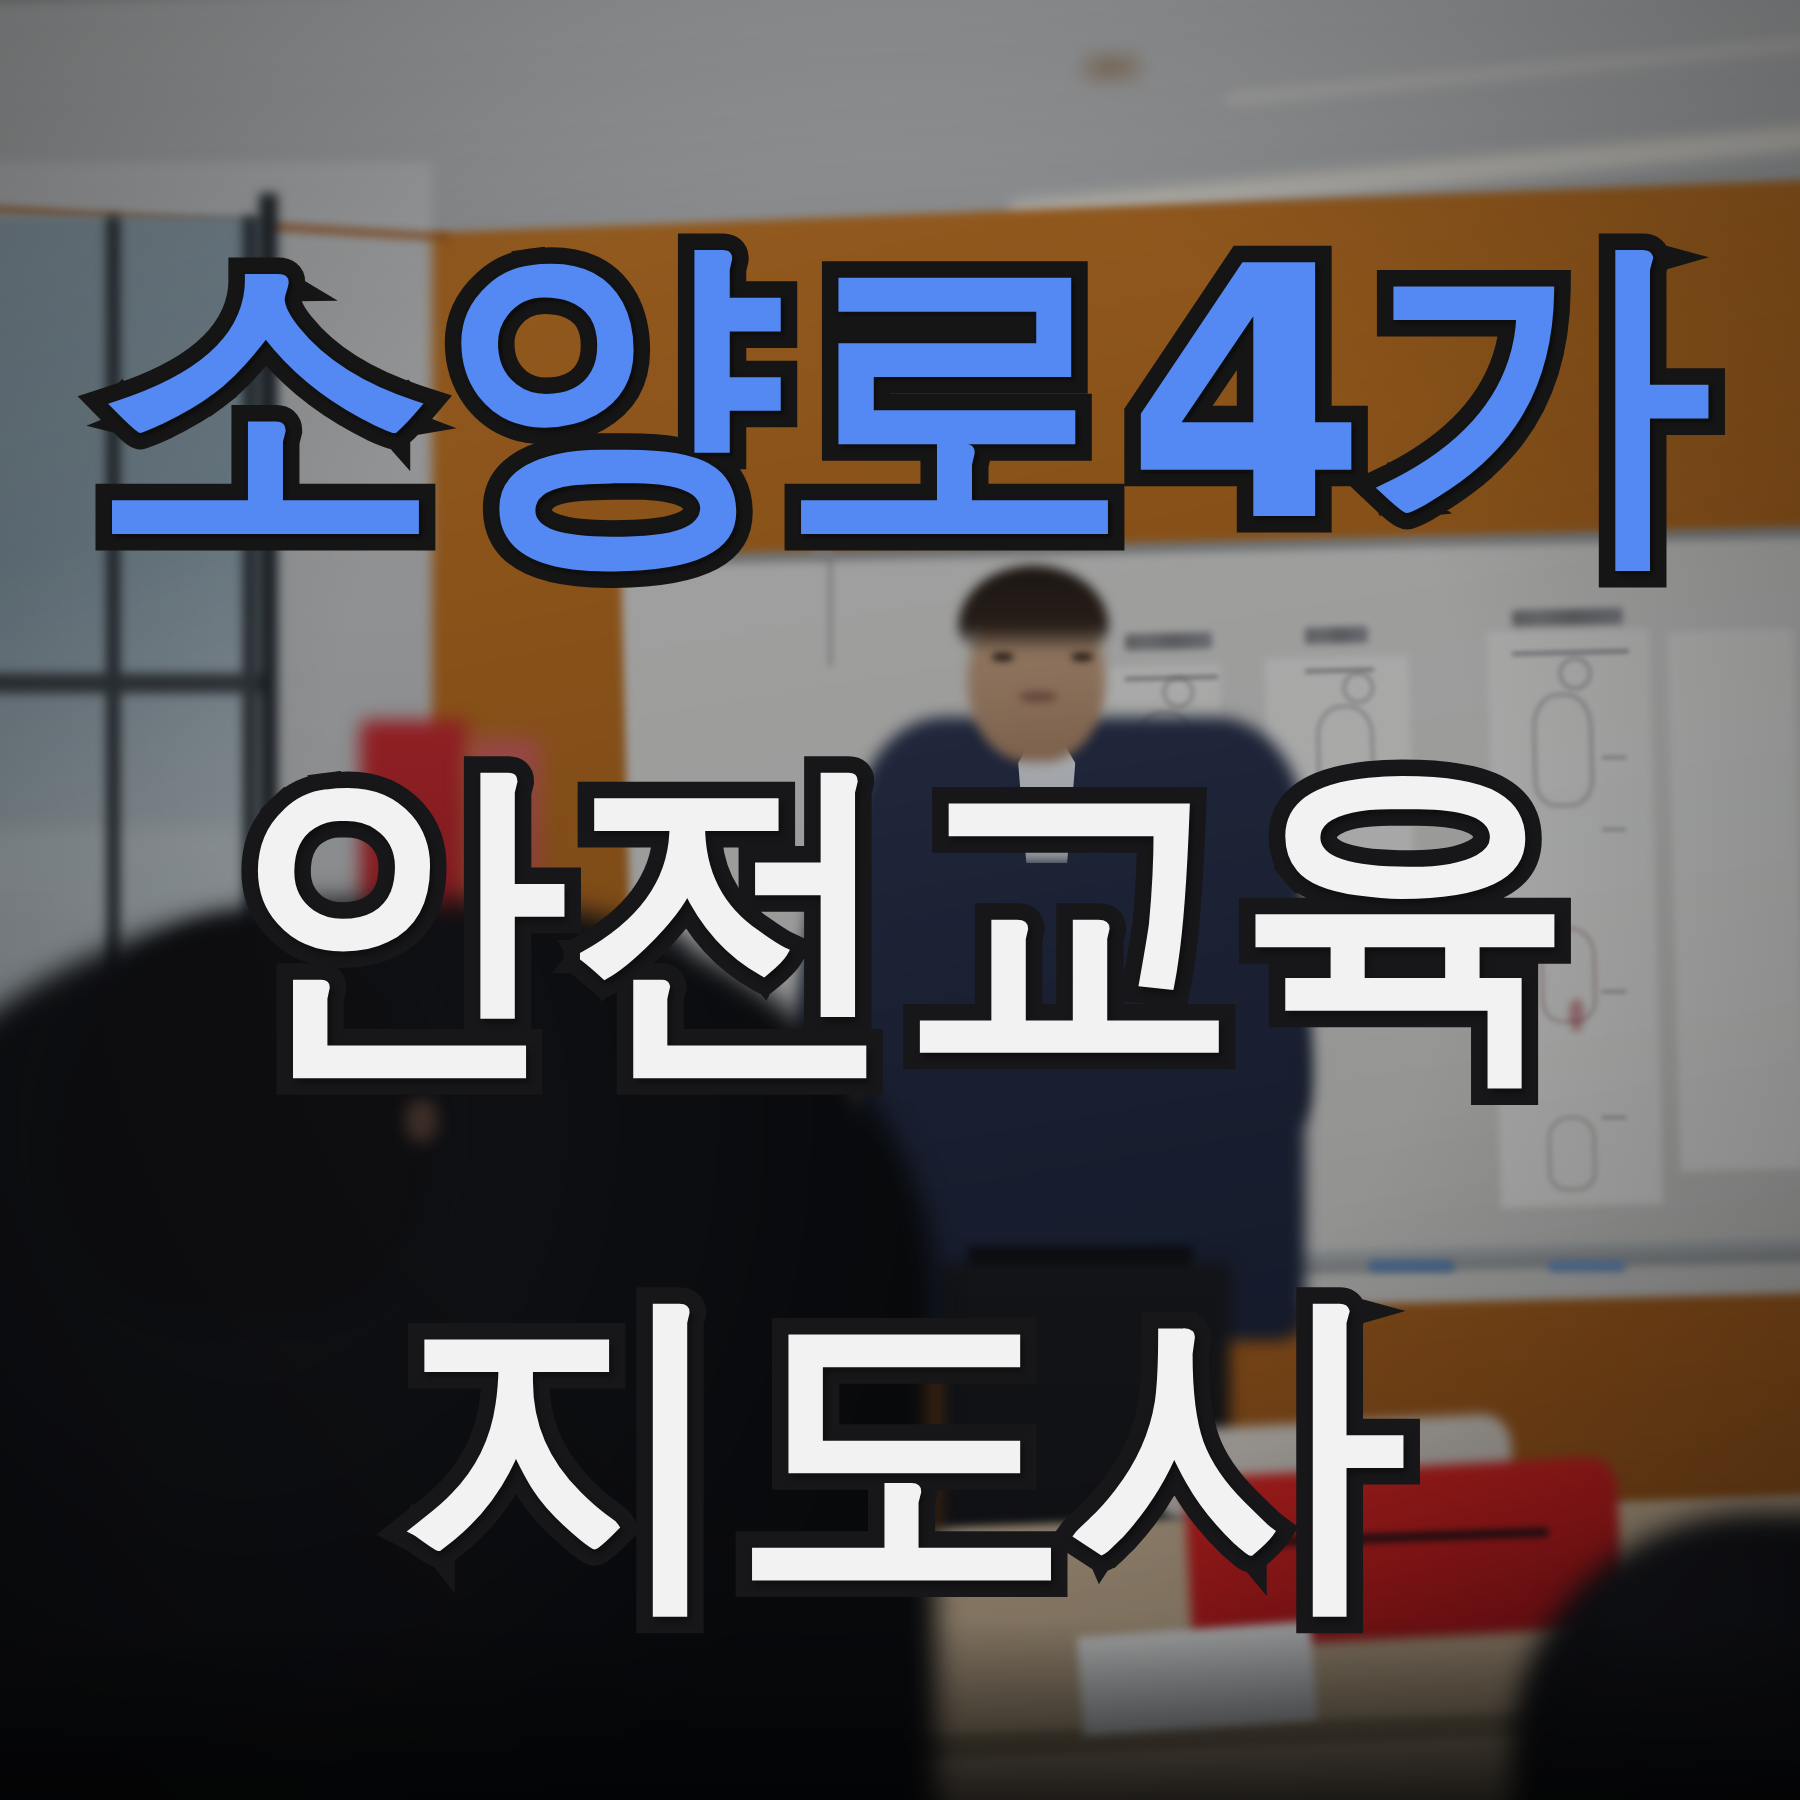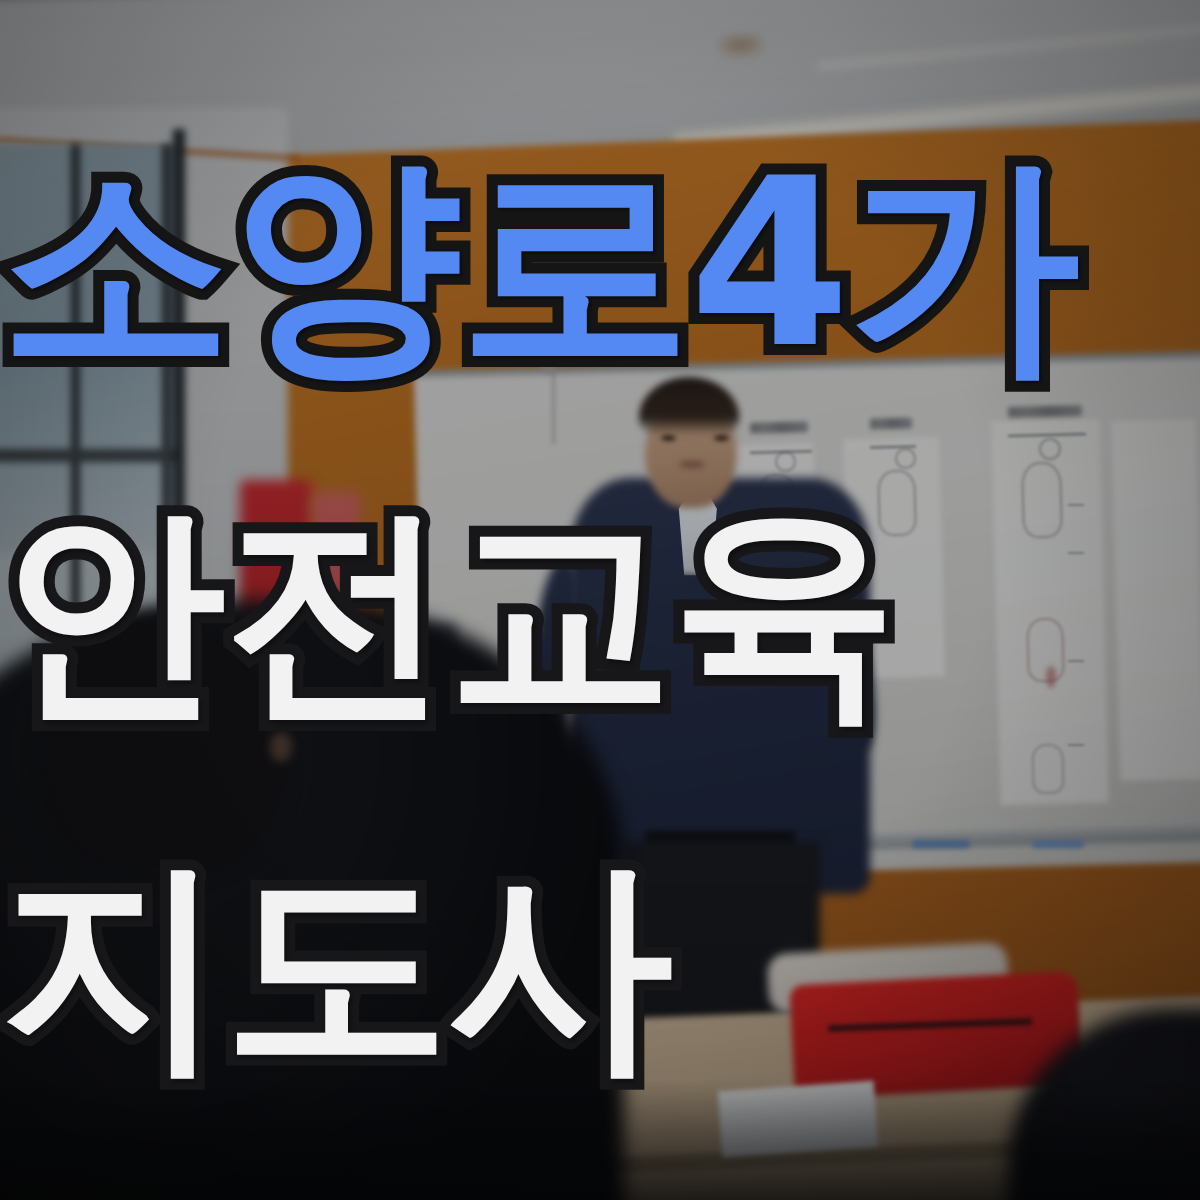--- a/index.html
+++ b/index.html
@@ -590,21 +590,21 @@
   
   .text-layer {
     position: absolute;
     inset: 0;
     display: flex;
     flex-direction: column;
   }
   .line {
     position: absolute;
     left: 0; width: 100%;
-    text-align: left;
+    text-align: center;
     font-weight: 900;
     line-height: 1;
     letter-spacing: -0.01em;
     white-space: nowrap;
     font-family: "DejaVu Sans", "Liberation Sans", sans-serif;
   }
   .line-1 {
     top: 148px;
     font-size: 232px;
     color: #5488f2;

